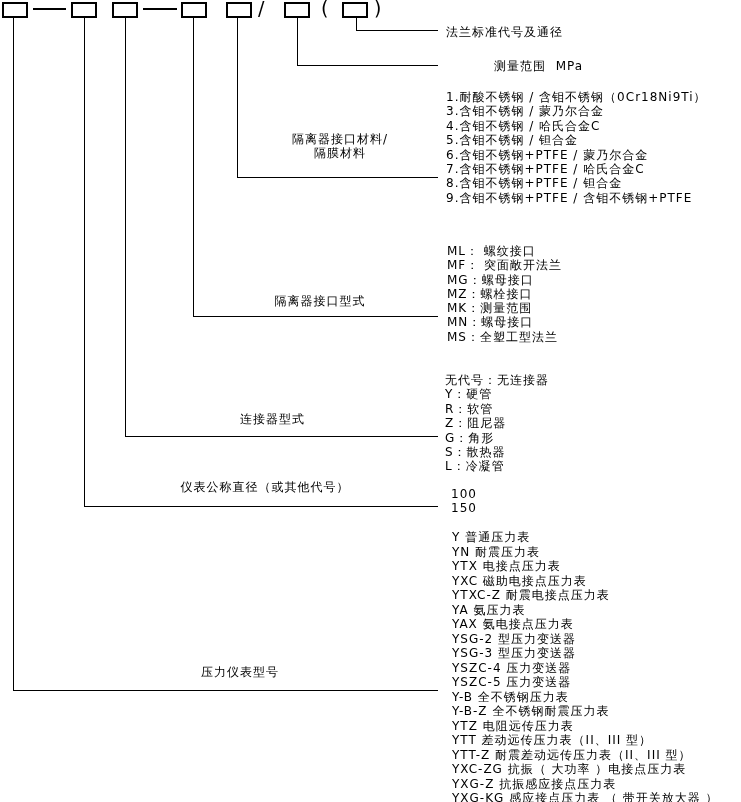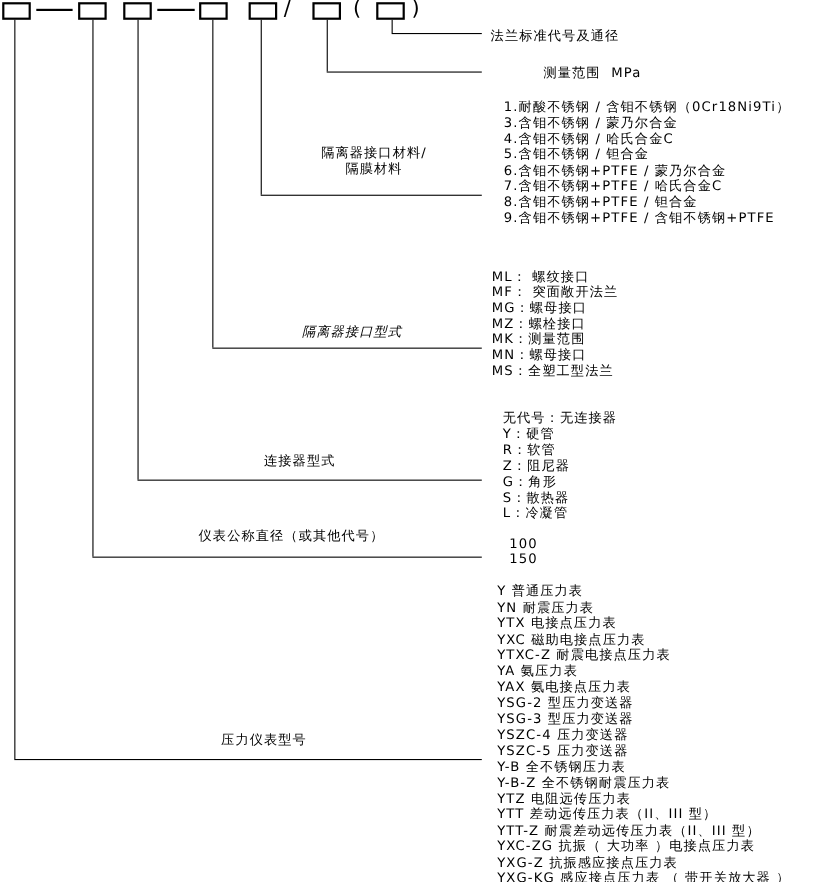--- a/index.html
+++ b/index.html
@@ -8,21 +8,21 @@
     font-family:"DejaVu Sans",sans-serif;color:#000;overflow:hidden;
   }
   .box{position:absolute;top:2px;width:22px;height:12px;border:2px solid #000;background:#fff;}
   .dash{position:absolute;top:8px;height:2px;background:#000;}
   .glyph{position:absolute;top:-2px;font-size:19px;line-height:20px;color:#000;}
   .vl{position:absolute;width:1px;background:#000;}
   .hl{position:absolute;height:1px;background:#000;}
   .cap{position:absolute;font-size:12px;line-height:14px;text-align:center;white-space:pre-line;letter-spacing:1px;}
   .opts{position:absolute;font-size:12px;white-space:pre;letter-spacing:1px;}
   .opts div{white-space:pre;}
-  .lh144 div{height:14.4px;line-height:14.4px;margin-left:12px;}
+  .lh144 div{height:14.4px;line-height:14.4px;}
   .lh143 div{height:14.3px;line-height:14.3px;}
   .lh145 div{height:14.5px;line-height:14.5px;}
   .single{font-size:12px;position:absolute;white-space:pre;letter-spacing:1px;line-height:13px;}
 </style>
 </head>
 <body>
 
 <div class="canvas">
 
   <div class="box" style="left:2px;"></div>
@@ -57,21 +57,21 @@
   <div class="hl" style="left:297px;top:65px;width:141px;"></div>
 
   <div class="vl" style="left:356px;top:18px;height:12px;"></div>
   <div class="hl" style="left:356px;top:30px;width:82px;"></div>
 
   <div class="single" style="left:446px;top:26px;">法兰标准代号及通径</div>
   <div class="single" style="left:446px;top:60px;margin-left:48px;">测量范围  MPa</div>
 
   <div class="cap" style="left:240px;width:200px;top:132px;">隔离器接口材料/
 隔膜材料</div>
-  <div class="cap" style="left:200px;width:240px;top:294px;font-style:italic;">隔离器接口型式</div>
+  <div class="cap" style="left:200px;width:240px;top:294px;">隔离器接口型式</div>
   <div class="cap" style="left:130px;width:285px;top:412px;">连接器型式</div>
   <div class="cap" style="left:90px;width:350px;top:480px;">仪表公称直径（或其他代号）</div>
   <div class="cap" style="left:20px;width:440px;top:665px;">压力仪表型号</div>
 
   <div class="opts lh144" style="left:446px;top:90px;"><div>1.耐酸不锈钢 / 含钼不锈钢（0Cr18Ni9Ti）</div><div>3.含钼不锈钢 / 蒙乃尔合金</div><div>4.含钼不锈钢 / 哈氏合金C</div><div>5.含钼不锈钢 / 钽合金</div><div>6.含钼不锈钢+PTFE / 蒙乃尔合金</div><div>7.含钼不锈钢+PTFE / 哈氏合金C</div><div>8.含钼不锈钢+PTFE / 钽合金</div><div>9.含钼不锈钢+PTFE / 含钼不锈钢+PTFE</div></div>
   <div class="opts lh143" style="left:447px;top:244px;"><div>ML： 螺纹接口</div><div>MF： 突面敞开法兰</div><div>MG：螺母接口</div><div>MZ：螺栓接口</div><div>MK：测量范围</div><div>MN：螺母接口</div><div>MS：全塑工型法兰</div></div>
   <div class="opts lh144" style="left:445px;top:373px;"><div>无代号：无连接器</div><div>Y：硬管</div><div>R：软管</div><div>Z：阻尼器</div><div>G：角形</div><div>S：散热器</div><div>L：冷凝管</div></div>
   <div class="opts lh144" style="left:451px;top:487px;"><div>100</div><div>150</div></div>
   <div class="opts lh145" style="left:452px;top:530px;"><div>Y 普通压力表</div><div>YN 耐震压力表</div><div>YTX 电接点压力表</div><div>YXC 磁助电接点压力表</div><div>YTXC-Z 耐震电接点压力表</div><div>YA 氨压力表</div><div>YAX 氨电接点压力表</div><div>YSG-2 型压力变送器</div><div>YSG-3 型压力变送器</div><div>YSZC-4 压力变送器</div><div>YSZC-5 压力变送器</div><div>Y-B 全不锈钢压力表</div><div>Y-B-Z 全不锈钢耐震压力表</div><div>YTZ 电阻远传压力表</div><div>YTT 差动远传压力表（II、III 型）</div><div>YTT-Z 耐震差动远传压力表（II、III 型）</div><div>YXC-ZG 抗振（ 大功率 ）电接点压力表</div><div>YXG-Z 抗振感应接点压力表</div><div>YXG-KG 感应接点压力表 （ 带开关放大器 ）</div></div>
 

